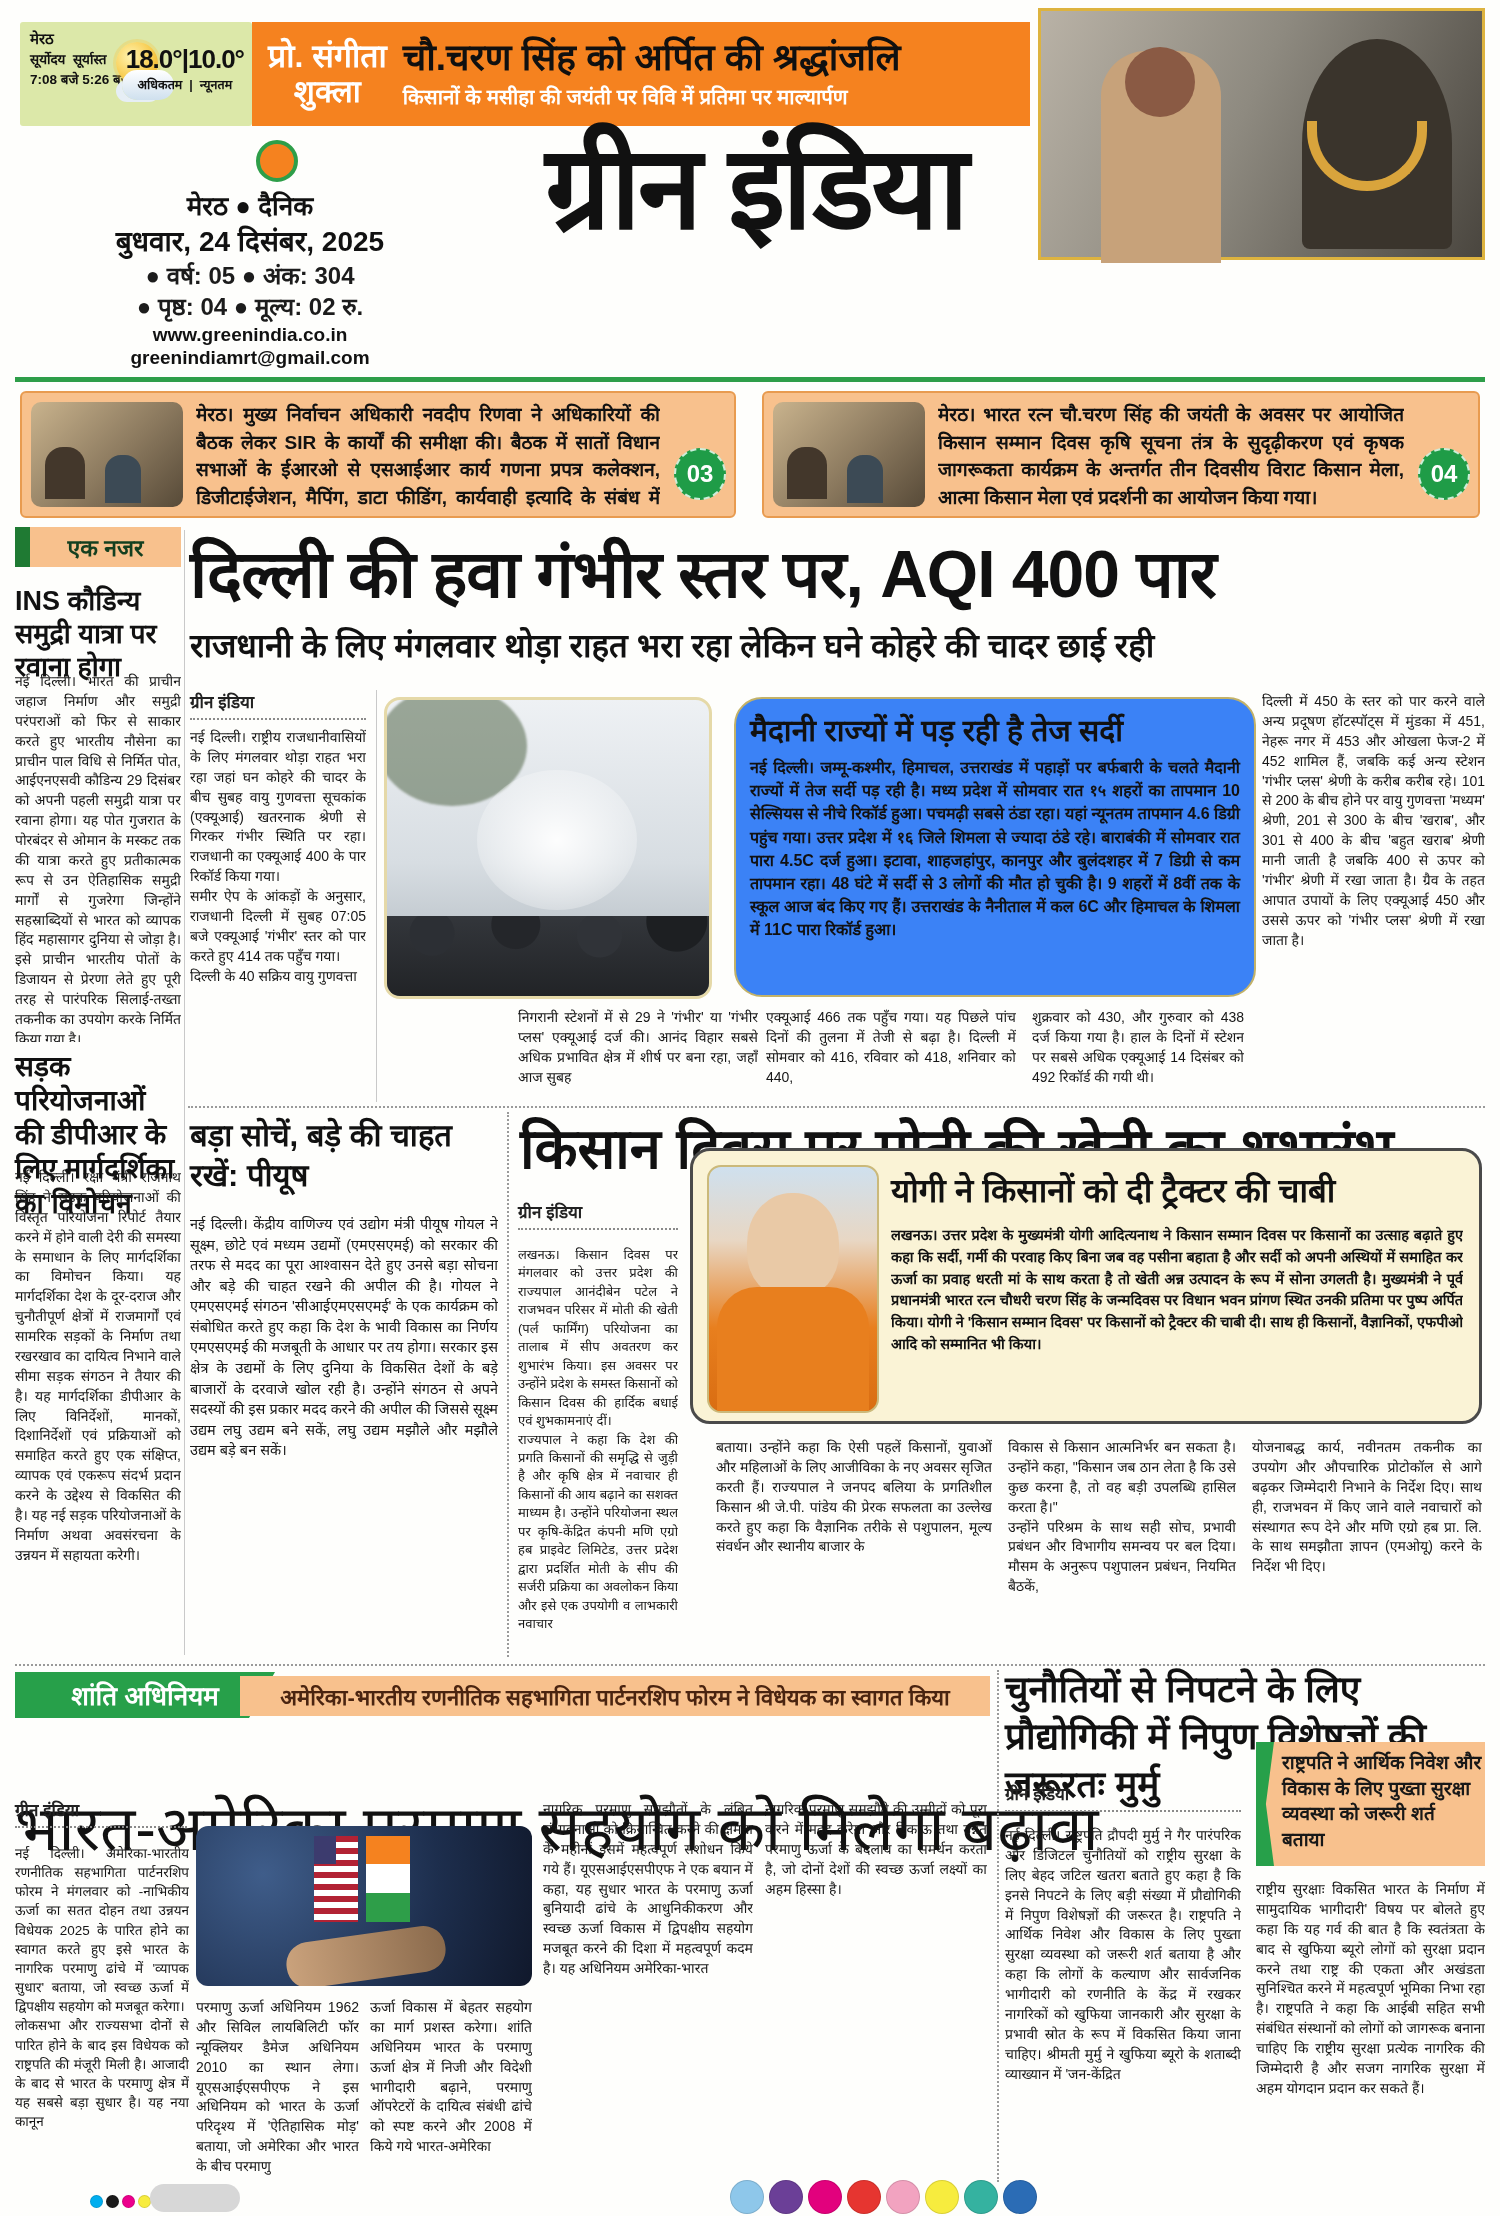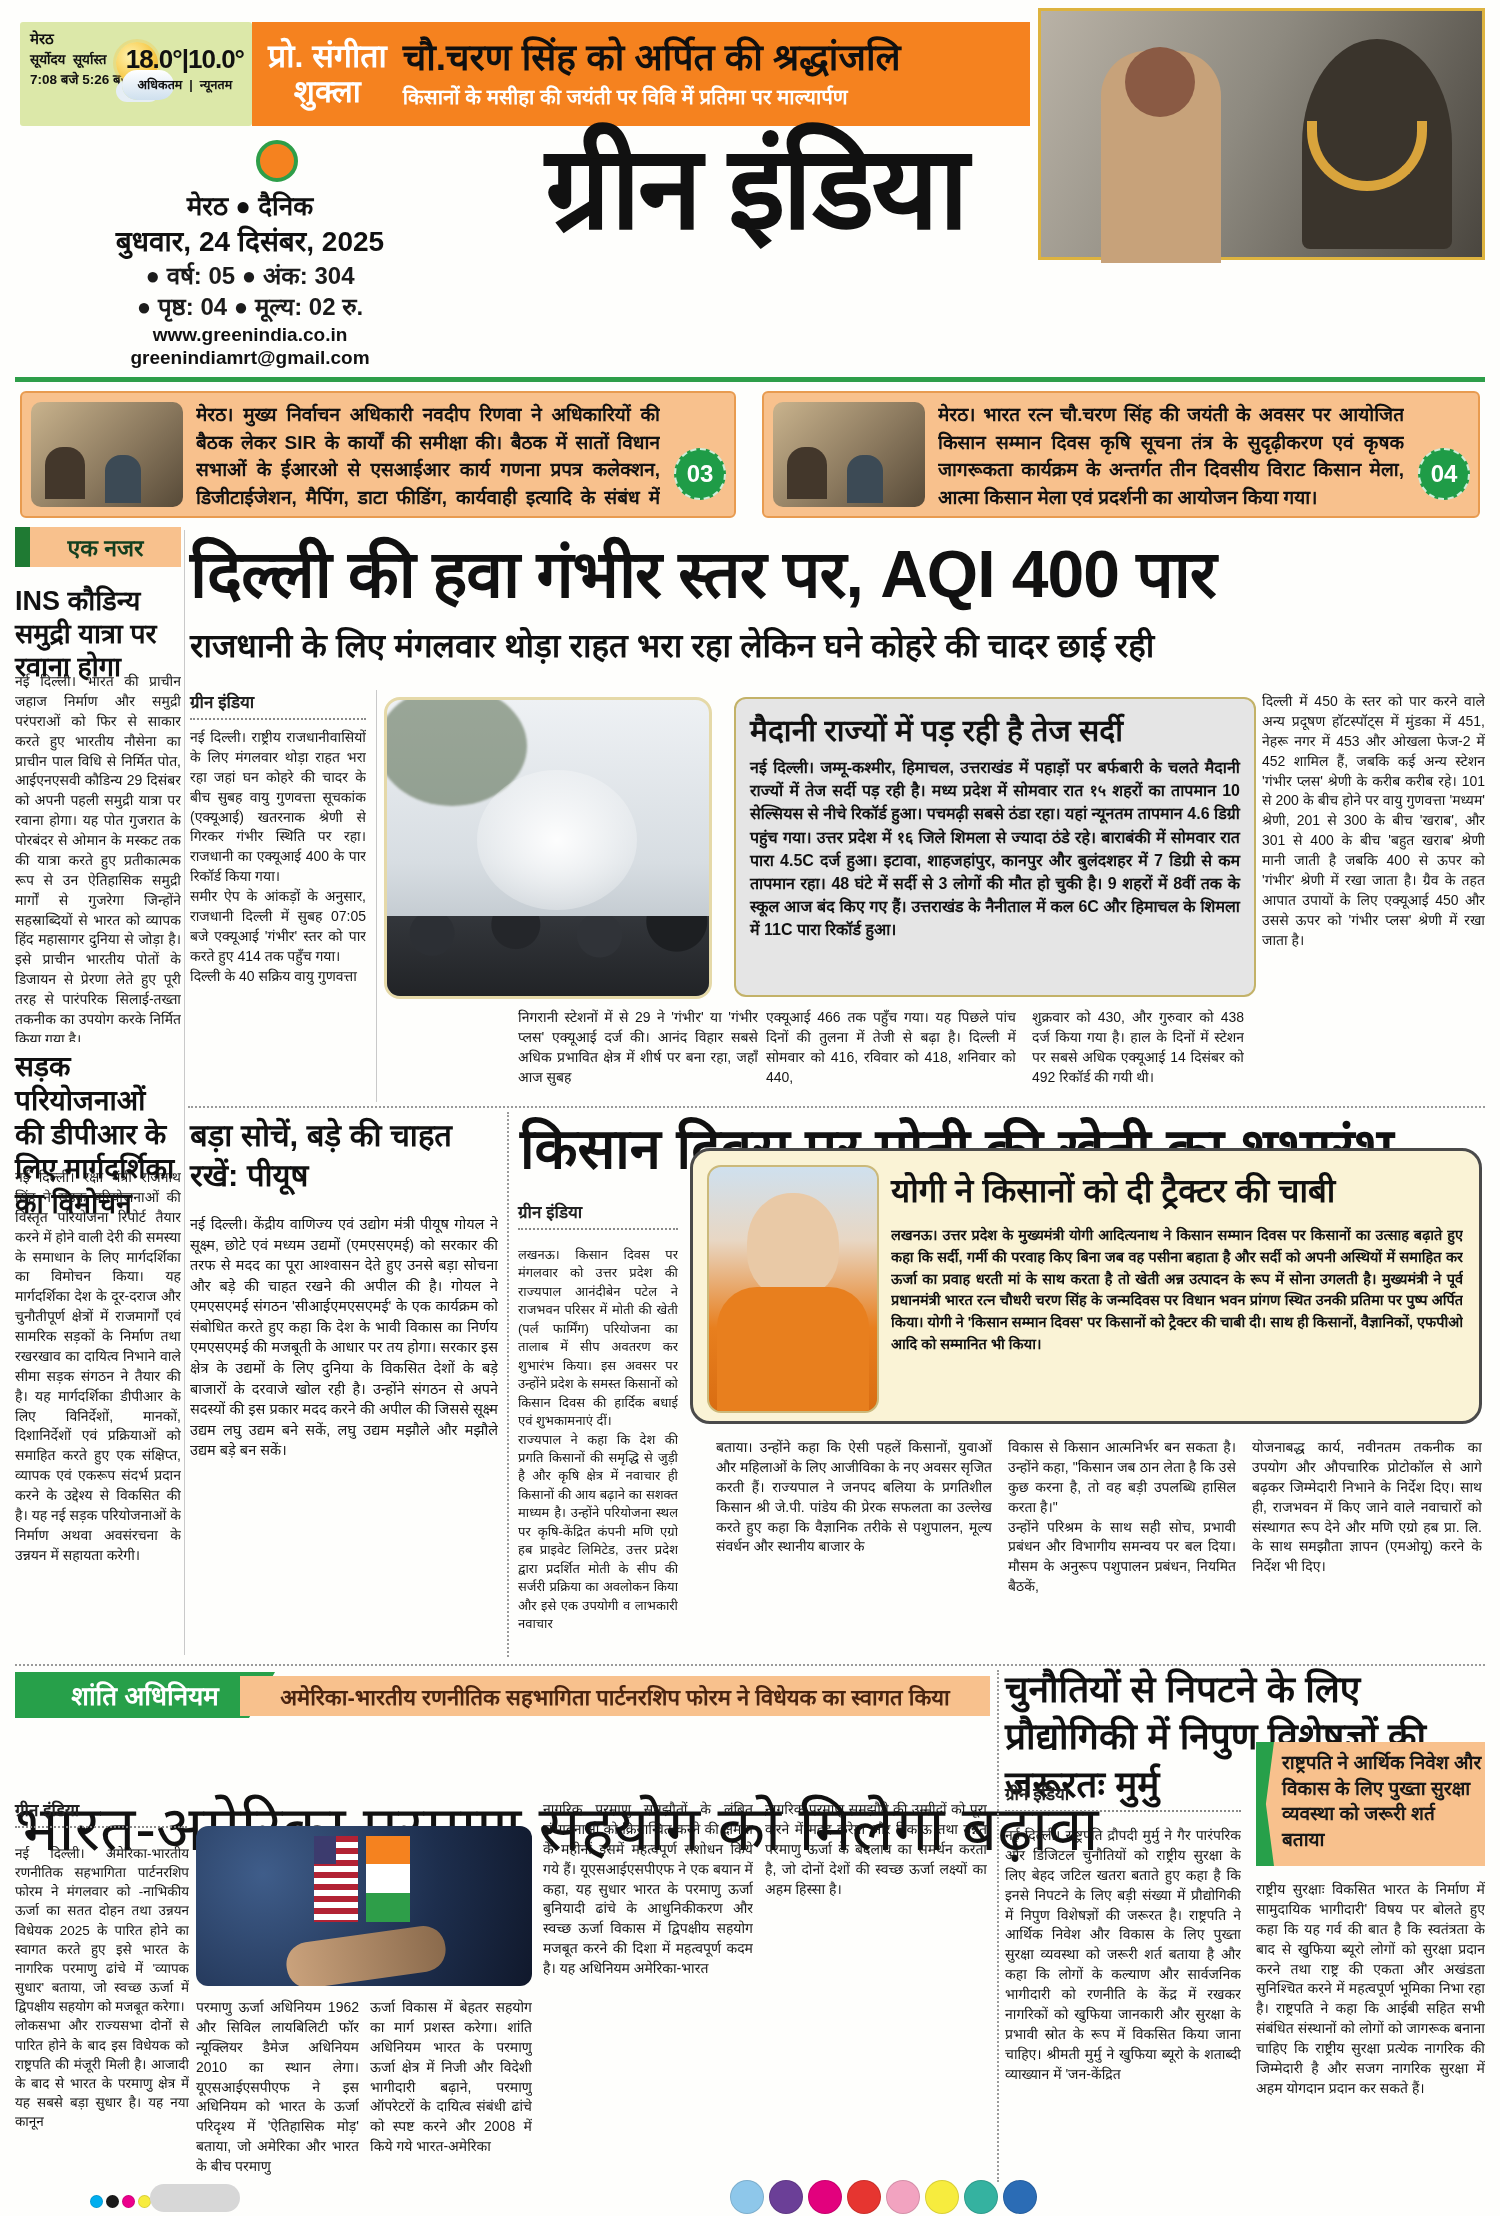--- a/index.html
+++ b/index.html
@@ -63,21 +63,21 @@
   .lead-photo{left:384px;top:697px;width:328px;height:302px;border:3px solid #e5d9a8;border-radius:16px;box-sizing:border-box;
       background:linear-gradient(180deg,#eef1f4 0%,#d7dde2 55%,#aab3ba 100%);overflow:hidden;}
   .lead-photo .tree{position:absolute;left:-10px;top:-14px;width:150px;height:120px;border-radius:50%;background:rgba(84,104,74,.55);filter:blur(1px);}
   .lead-photo .spray{position:absolute;left:90px;top:70px;width:160px;height:140px;border-radius:50%;background:radial-gradient(rgba(255,255,255,.95),rgba(255,255,255,0));}
   .lead-photo .crowd{position:absolute;left:0;bottom:-6px;width:100%;height:86px;background:
       radial-gradient(circle at 14% 20%,#2c2f34 22px,transparent 23px),
       radial-gradient(circle at 40% 10%,#24262a 24px,transparent 25px),
       radial-gradient(circle at 66% 22%,#303338 22px,transparent 23px),
       radial-gradient(circle at 90% 6%,#1d1f22 30px,transparent 31px),
       linear-gradient(#33363b,#202225);}
-  .cream-box{background:#e5e5e5;border:2px solid #c3b268;border-radius:12px;box-sizing:border-box;padding:8px 14px;overflow:hidden;}
+  .cream-box{background:#3b82f6;border:2px solid #c3b268;border-radius:28px;box-sizing:border-box;padding:8px 14px;overflow:hidden;}
   .box-title{font-size:30px;font-weight:900;margin:2px 0 6px 0;}
   .box-body{font-size:16px;font-weight:600;line-height:1.45;text-align:justify;white-space:pre-line;}
   
   .piyush-title{left:190px;top:1116px;width:312px;font-size:31px;font-weight:900;line-height:1.3;}
   .kisan-headline{left:520px;top:1108px;width:965px;font-size:56px;font-weight:900;white-space:nowrap;}
   .yogi-box{left:690px;top:1148px;width:792px;height:276px;background:#faf3d6;border:3px solid #4a4a4a;border-radius:20px;box-sizing:border-box;}
   .yogi-photo{position:absolute;left:14px;top:14px;width:168px;height:244px;border:2px solid #cbb97a;border-radius:14px;
       background:linear-gradient(180deg,#cfe0ee 0%,#e8d7c4 30%,#e87f1e 66%,#d96d12 100%);overflow:hidden;}
   .yogi-photo .head{position:absolute;left:38px;top:26px;width:92px;height:104px;border-radius:48% 48% 42% 42%;background:#e9c9a6;}
   .yogi-photo .robe{position:absolute;left:8px;top:120px;width:152px;height:130px;border-radius:40px 40px 0 0;background:#e87f1e;}

